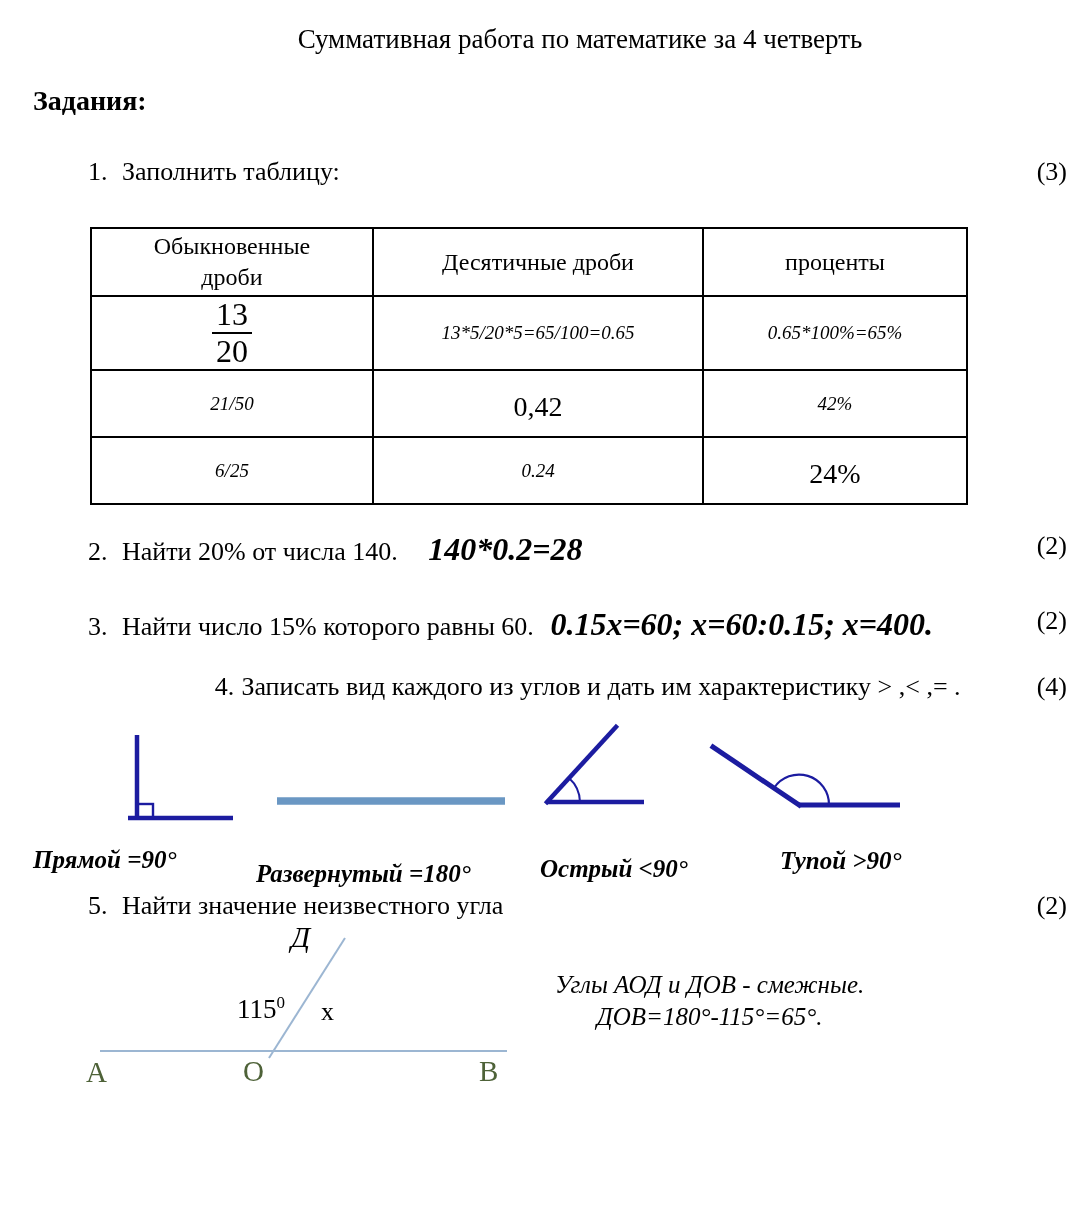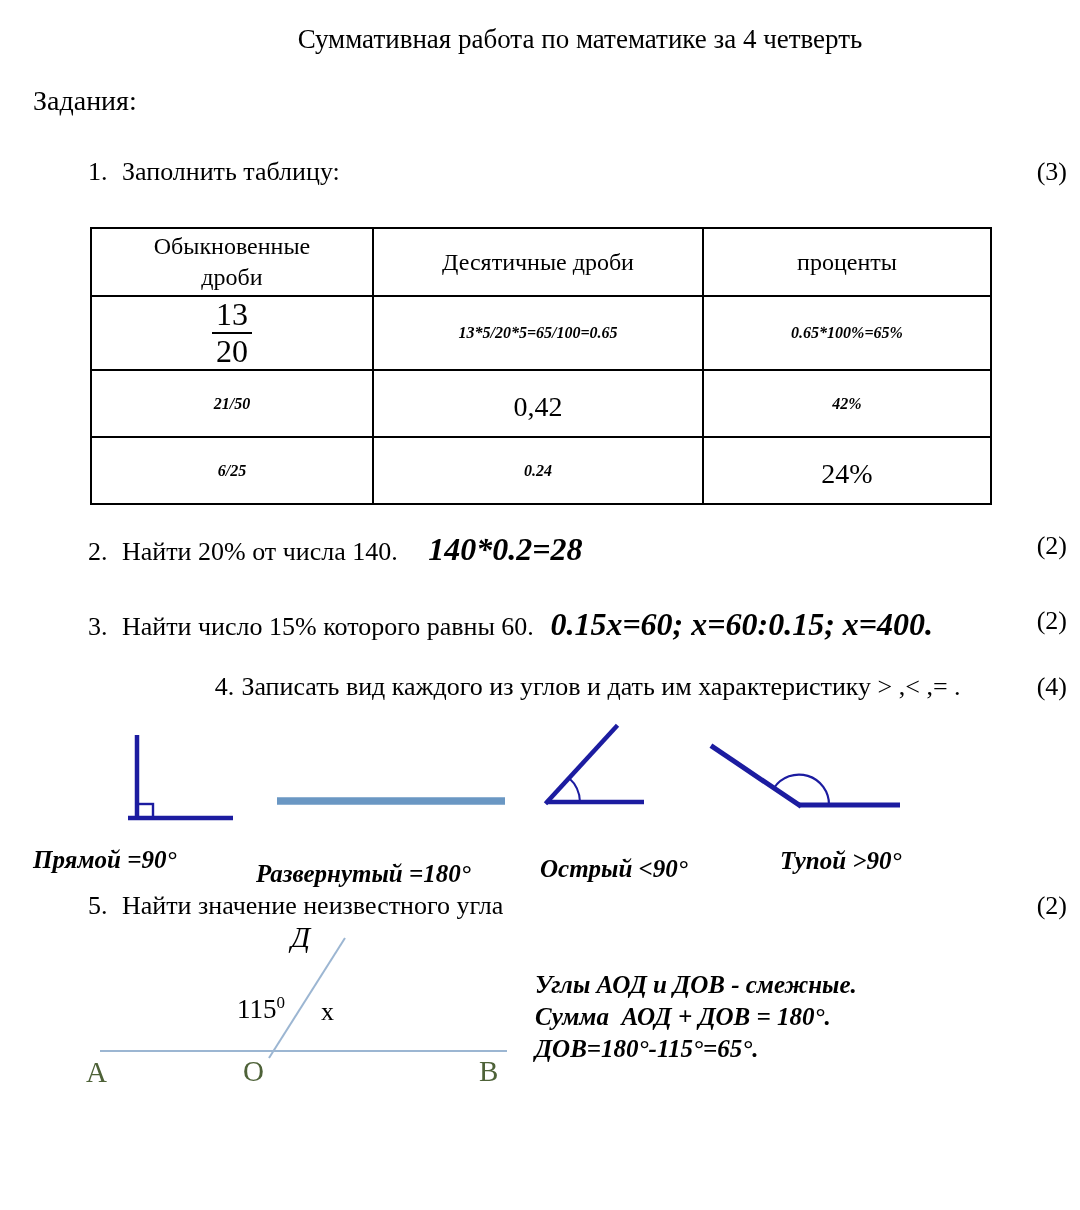--- a/index.html
+++ b/index.html
@@ -11,21 +11,21 @@
     color:#000;
     overflow:hidden;
   }
 
   .title {
     position:absolute; top:24px; left:80px; right:0;
     text-align:center; font-size:27px;
   }
   .section-heading {
     position:absolute; top:85px; left:33px;
-    font-size:28px; font-weight:normal;
+    font-size:28px; font-weight:bold;
   }
 
   .task-row {
     position:absolute; left:0; right:0;
     font-size:26px; white-space:nowrap;
   }
   .task-row .task-inner { padding-left:88px; }
   .task-num { display:inline-block; min-width:34px; }
   .task-points { position:absolute; right:13px; top:0; font-size:26px; }
   .answer-inline {
@@ -36,25 +36,25 @@
   .frac-table {
     position:absolute; top:227px; left:90px; width:822px;
     border-collapse:collapse; table-layout:fixed;
   }
   .frac-table td {
     border:2.5px solid #000; text-align:center; vertical-align:middle;
     overflow:hidden;
   }
   .frac-table .col1 { width:282px; }
   .frac-table .col2 { width:330px; }
-  .frac-table .col3 { width:288px;border-radius:14px; }
+  .frac-table .col3 { width:264px;border-radius:14px; }
   .frac-table .hrow td { height:68px; font-size:24px; line-height:31px; }
   .frac-table .drow td { height:67px; }
   .hdr-wrap { display:inline-block; max-width:190px; }
-  .cell-answer { font-weight:bold; font-style:italic; font-size:16px; }
+  .cell-answer { font-weight:normal; font-style:italic; font-size:19px; }
   .cell-given  { font-size:28px; }
   .cell-top    { vertical-align:top; }
   .cell-top .cell-given { display:inline-block; padding-top:6px; }
   .frac {
     display:inline-block; font-size:32px; line-height:1.1; text-align:center;
   }
   .frac .num { display:block; padding:0 4px; }
   .frac .den { display:block; border-top:2px solid #000; padding:0 4px; }
 
   
@@ -84,23 +84,24 @@
   .angle-x { position:absolute; left:321px; top:997px; font-size:26px; }
   .pt-label {
     position:absolute; font-size:29px;
     color:var(--point-green,#4e6238);
   }
   #pt-a { left:86px;  top:1056px; }
   #pt-o { left:243px; top:1055px; }
   #pt-b { left:479px; top:1055px; }
 
   .solution {
-    position:absolute; left:535px; top:969px;
-    font-weight:bold; font-style:italic; font-size:25px;
+    position:absolute; left:555px; top:969px;
+    font-weight:normal; font-style:italic; font-size:25px;
     line-height:32px;
+    text-align:center;
   }
   .solution div { white-space:pre; }
 </style>
 </head>
 <body>
 
 <div class="title">Суммативная работа по математике за 4 четверть</div>
 <div class="section-heading">Задания:</div>
 
 <div class="task-row" style="top:157px;">
@@ -203,15 +204,14 @@
 </svg>
 <span class="d-label">Д</span>
 <span class="angle-115"><span>115</span><sup>0</sup></span>
 <span class="angle-x">x</span>
 <span class="pt-label" id="pt-a">А</span>
 <span class="pt-label" id="pt-o">О</span>
 <span class="pt-label" id="pt-b">В</span>
 
 <div class="solution">
   <div>Углы АОД и ДОВ - смежные.</div>
-  <div>Сумма  АОД + ДОВ = 180°.</div>
   <div>ДОВ=180°-115°=65°.</div>
 </div>
 
 </body></html>

